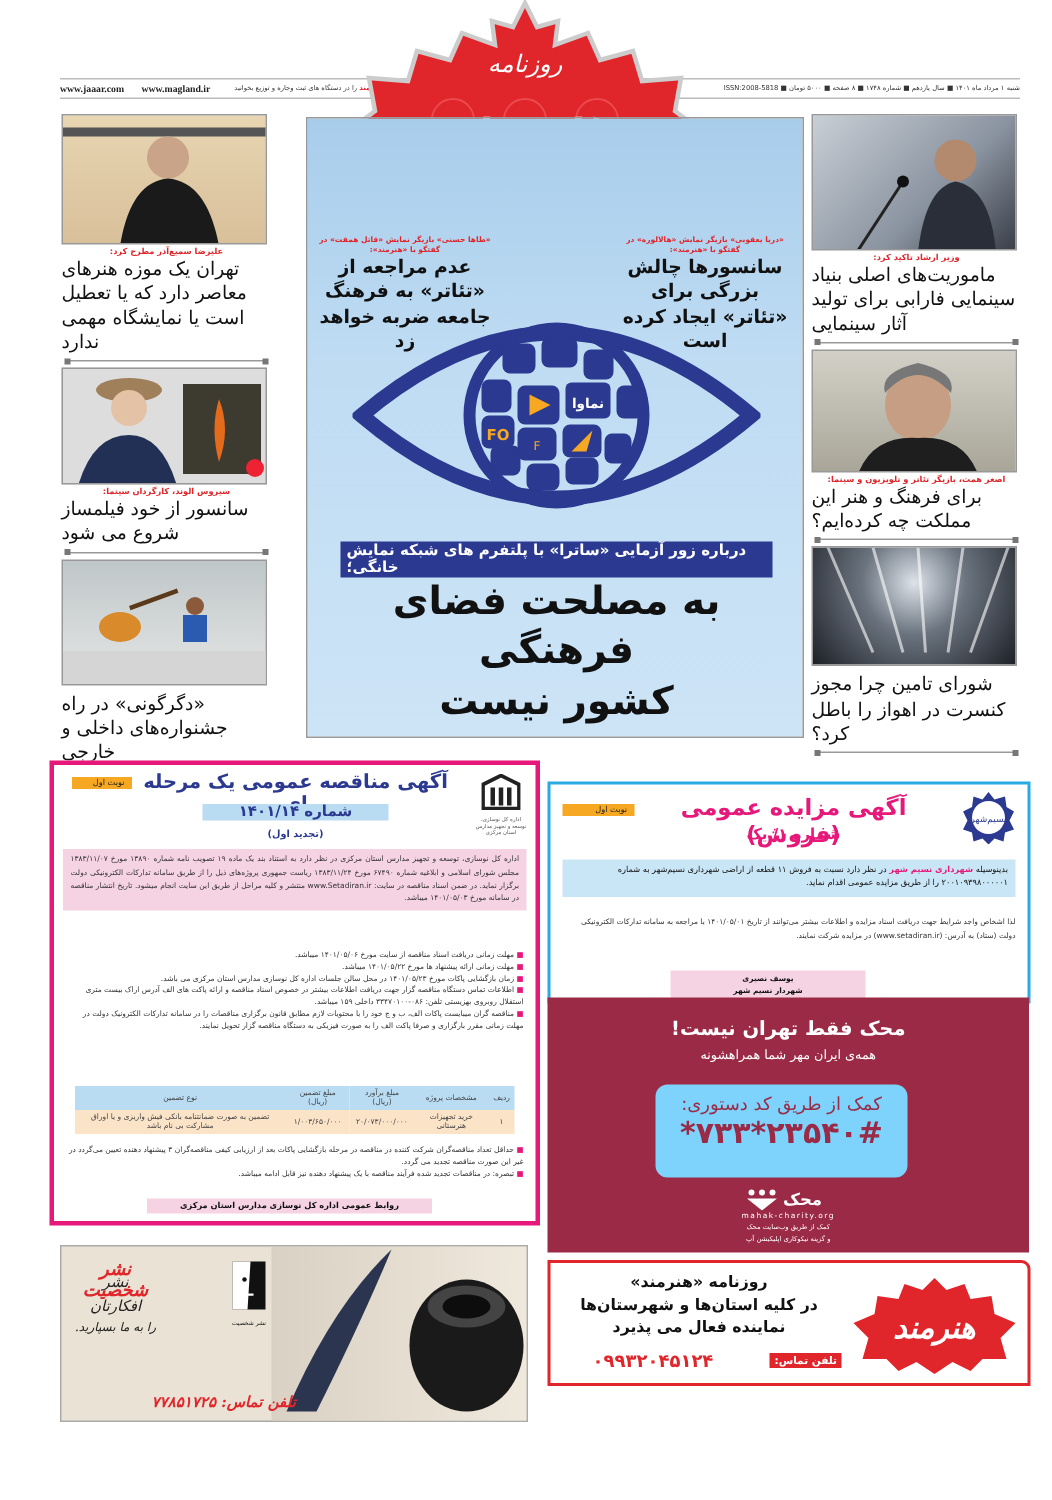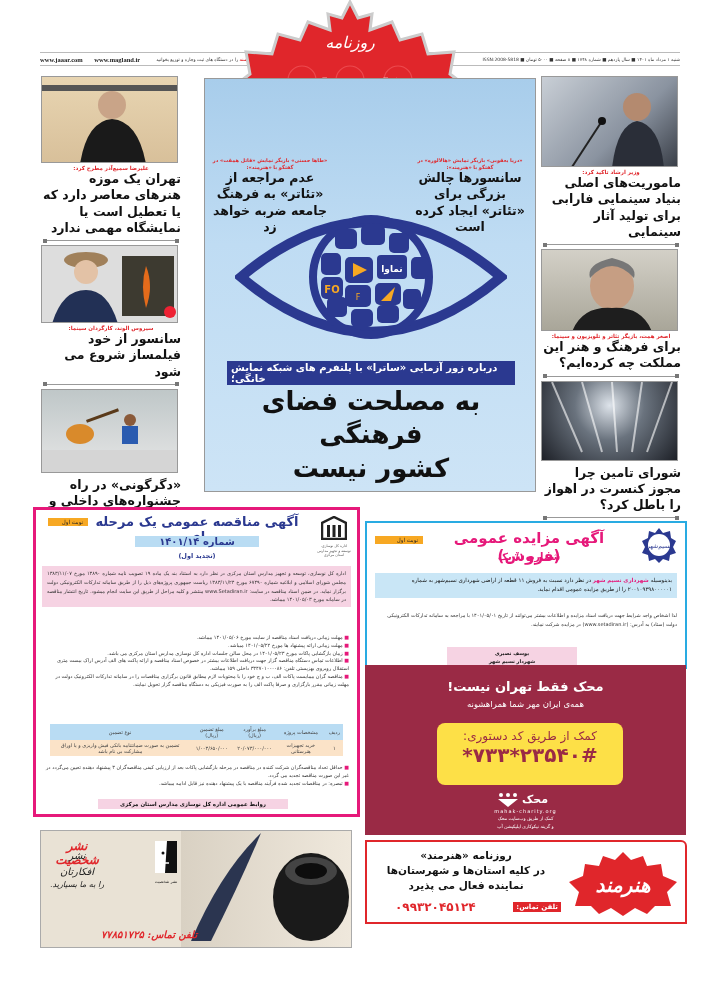--- a/index.html
+++ b/index.html
@@ -10,21 +10,21 @@
 .topbar{left:40px;top:52px;width:640px;height:14px;border-top:1px solid #bbb;border-bottom:1px solid #bbb;font-size:5px;display:flex;align-items:center;justify-content:space-between}
 .topbar .urls{font-family:"Liberation Serif",serif;font-size:6.5px;font-weight:bold;color:#222;direction:ltr;white-space:nowrap}
 .topbar .urls span{margin-right:10px}
 .topbar .slogan{color:#333;font-size:4.5px;direction:rtl;margin-left:6px}
 .topbar .slogan b{color:#e0262b}
 .topbar .issue{direction:rtl;font-size:4.5px;color:#333;white-space:nowrap}
 .logo{left:232px;top:0;width:236px;height:150px}
 .col-left,.col-right{width:140px}
 .photo{width:137px;border:1px solid #999;overflow:hidden}
 .kicker{color:#e0262b;font-size:5.5px;font-weight:bold;direction:rtl;text-align:center;margin-top:2px}
-.headline{font-size:12.5px;font-weight:bold;direction:rtl;text-align:right;line-height:1.3;color:#111}
+.headline{font-size:12.5px;font-weight:normal;direction:rtl;text-align:left;line-height:1.3;color:#111}
 .sep{height:1px;background:#999;position:relative;margin:4px 4px}
 .sep:before,.sep:after{content:"";position:absolute;top:-1.5px;width:4px;height:4px;background:#777}
 .sep:before{left:-2px}.sep:after{right:-2px}
 .center{left:204px;top:78px;width:332px;height:414px;background:linear-gradient(#a8cdeb,#bfdcf3 40%,#cde4f6);border:1px solid #999}
 .cnote{font-size:5px;color:#e0262b;font-weight:bold;direction:rtl;text-align:center;line-height:1.3}
 .chead{font-size:12.5px;font-weight:bold;direction:rtl;text-align:center;line-height:1.3}
 .strap{background:#2b3990;color:#fff;font-size:10px;font-weight:bold;direction:rtl;text-align:left;padding:1px 4px}
 .mainhead{font-size:26px;font-weight:900;direction:rtl;text-align:center;line-height:1.28;color:#111;letter-spacing:-0.5px}
 .ad1{left:365px;top:521px;width:322px;height:148px;border:2px solid #29abe2;background:#fff}
 .ad2{left:33px;top:507px;width:327px;height:310px;border:3px solid #e6197a;background:#fff}
@@ -255,21 +255,21 @@
   <ul class="abs bul" style="left:8px;right:8px;top:254px">
     <li>حداقل تعداد مناقصه‌گران شرکت کننده در مناقصه در مرحله بازگشایی پاکات بعد از ارزیابی کیفی مناقصه‌گران ۳ پیشنهاد دهنده تعیین می‌گردد در غیر این صورت مناقصه تجدید می گردد.</li>
     <li>تبصره: در مناقصات تجدید شده فرآیند مناقصه با یک پیشنهاد دهنده نیز قابل ادامه میباشد.</li>
   </ul>
   <div class="abs rtl" style="left:62px;width:190px;top:289px;background:#f6d3e3;font-size:5.5px;font-weight:bold;padding:2px">روابط عمومی اداره کل نوسازی مدارس استان مرکزی</div>
 </div>
 
 <div class="abs mahak">
   <div class="abs rtl" style="left:0;right:0;top:14px;font-size:13px;font-weight:bold">محک فقط تهران نیست!</div>
   <div class="abs rtl" style="left:0;right:0;top:34px;font-size:8.5px">همه‌ی ایران مهر شما همراهشونه</div>
-  <div class="abs rtl" style="left:72px;width:186px;top:58px;height:62px;background:#fde047;border-radius:8px;color:#9a2a45">
+  <div class="abs rtl" style="left:72px;width:168px;top:58px;height:62px;background:#7dd3fc;border-radius:8px;color:#9a2a45">
     <div style="font-size:12px;margin-top:6px">کمک از طریق کد دستوری:</div>
     <div style="font-size:20px;font-weight:bold;direction:ltr;letter-spacing:2px">*۷۳۳*۲۳۵۴۰#</div>
   </div>
   <div class="abs" style="left:132px;top:126px;width:60px;display:flex;align-items:center;gap:3px">
     <svg width="22" height="16">
         <g fill="#fff">
           <circle cx="4" cy="4" r="2"></circle>
           <circle cx="11" cy="4" r="2"></circle>
           <circle cx="18" cy="4" r="2"></circle>
           <path d="M1 8 L21 8 L11 16Z"></path>

